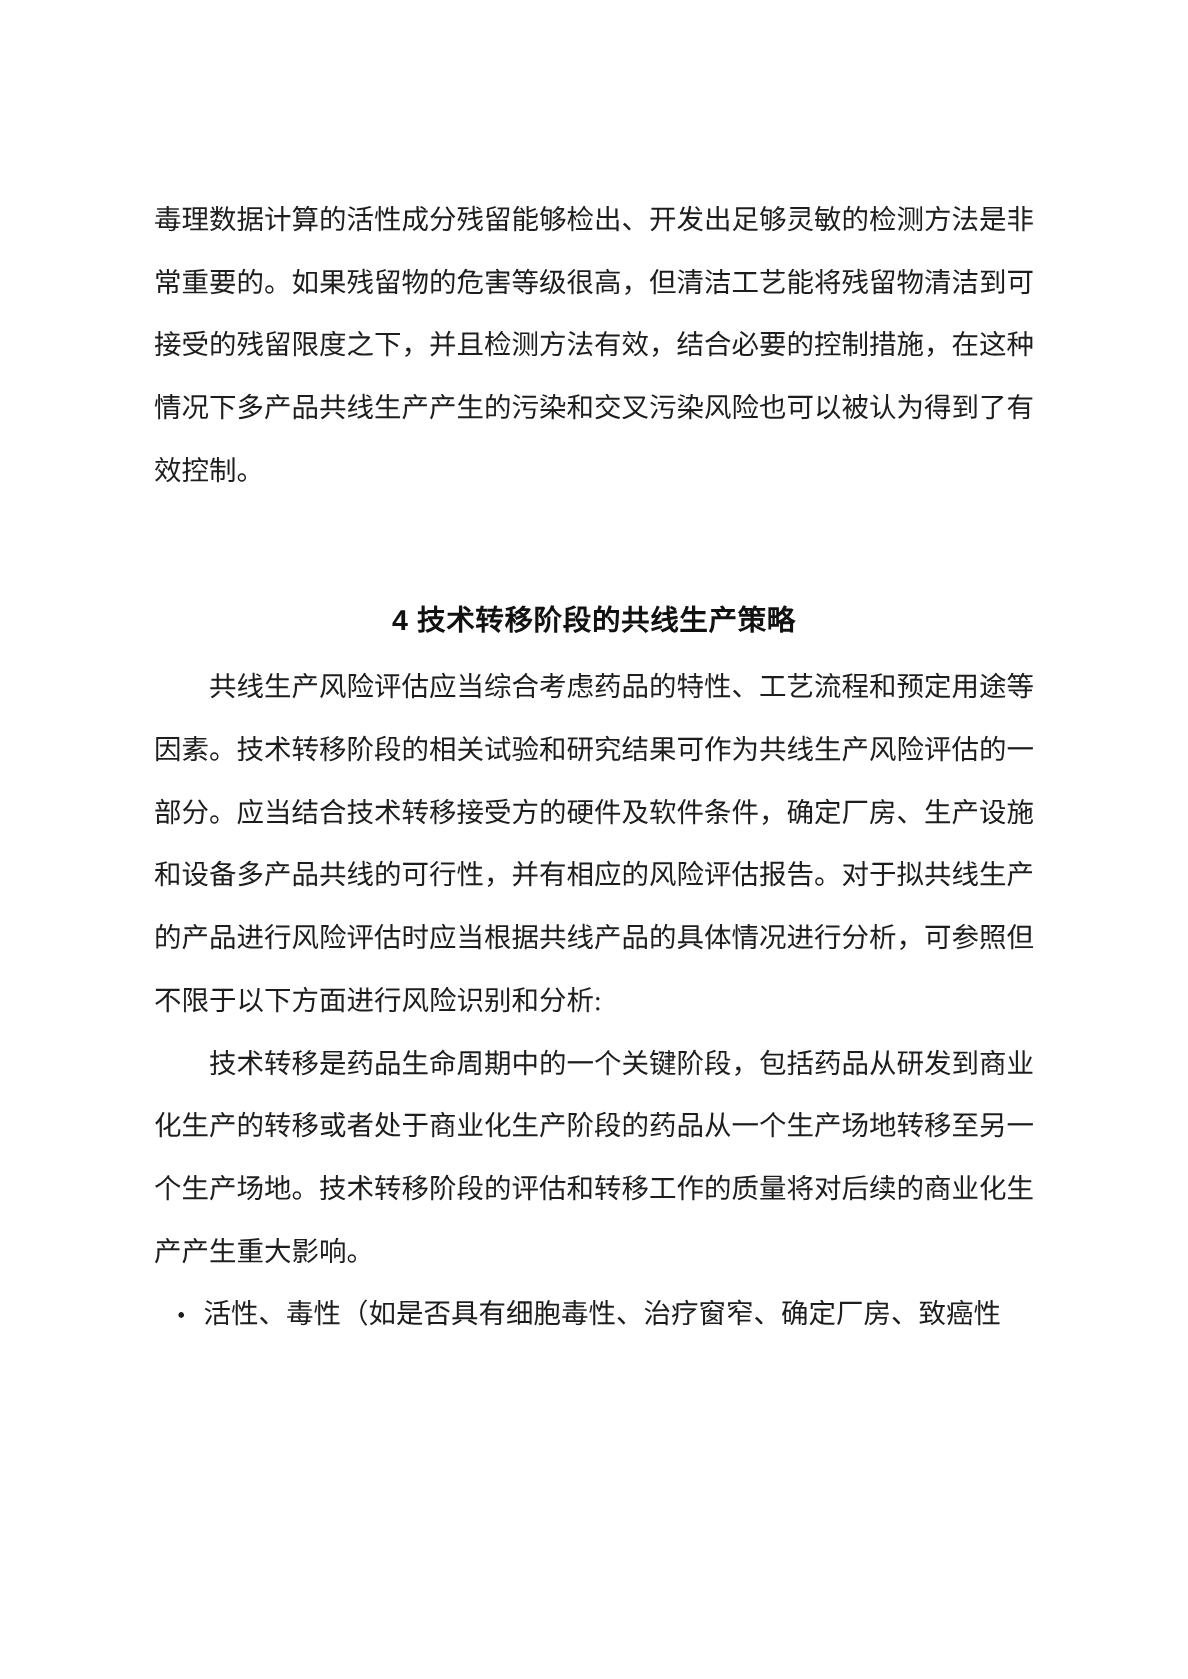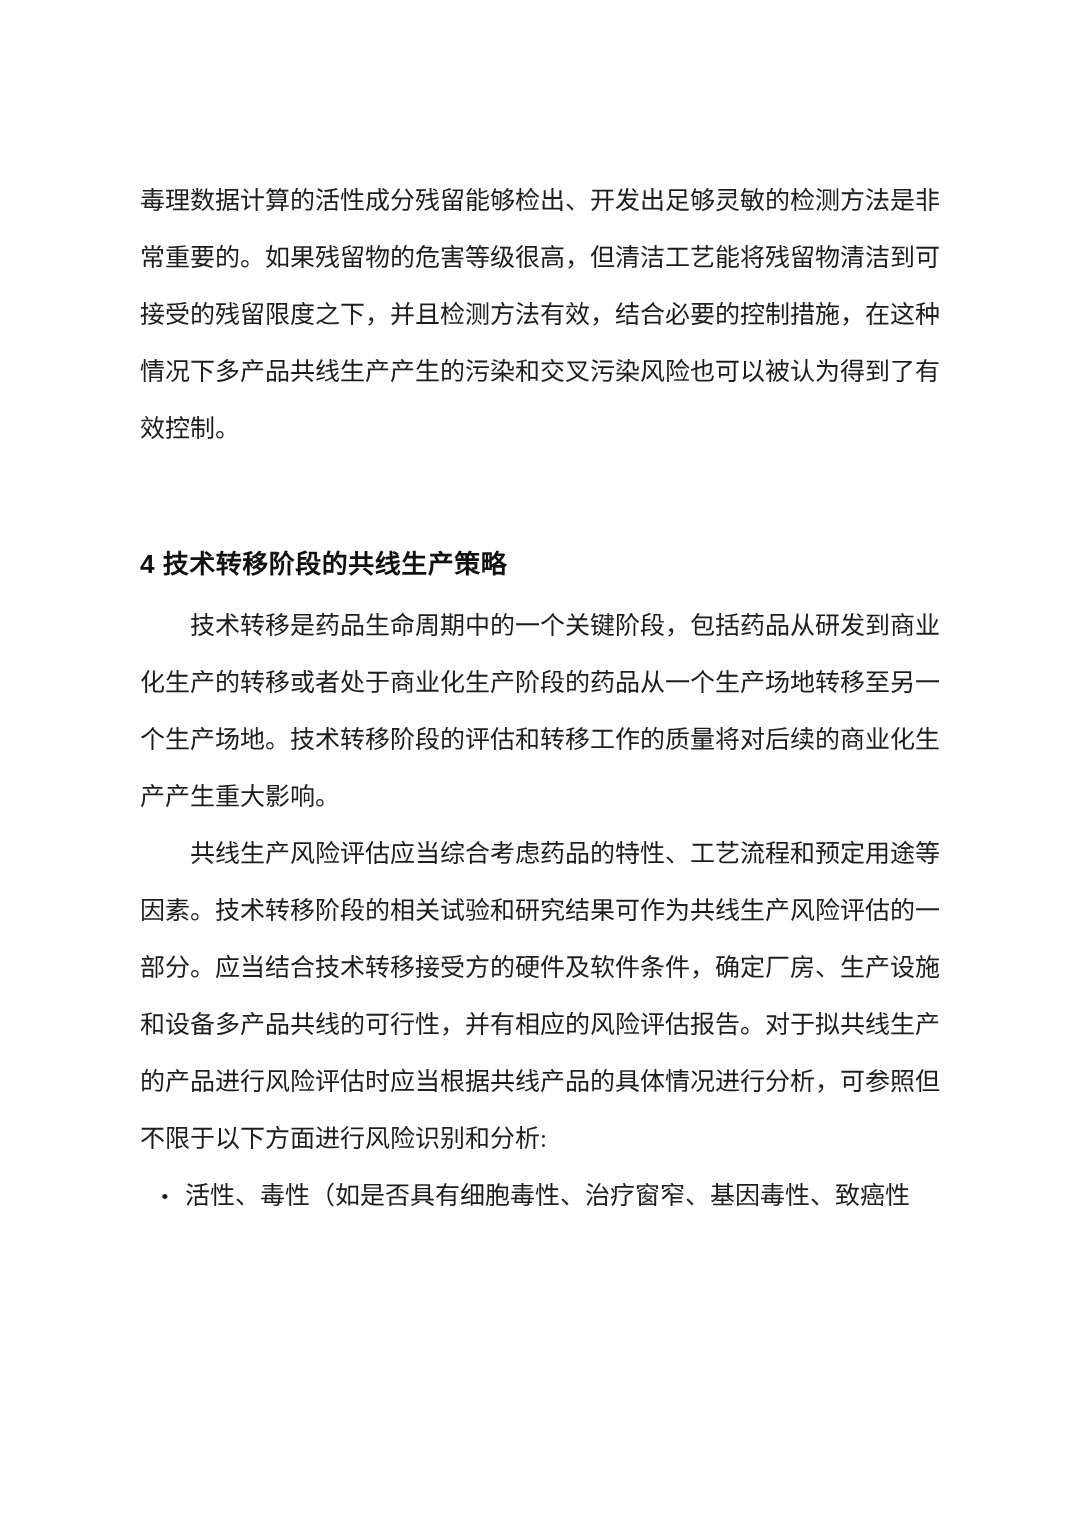--- a/index.html
+++ b/index.html
@@ -33,20 +33,21 @@
   .para.indent {
     text-indent: 2em;
   }
   .para.item-indent {
     text-indent: 1.5em;
   }
   .heading {
     margin: 79px 0 4px 0;
     font-size: 26px;
     font-weight: bold;
+    text-align: center;
     text-indent: 0;
     letter-spacing: 0.5px;
     color: #111111;
     font-family: "Liberation Sans", "DejaVu Sans", sans-serif;
   }
   .bullet-line {
     margin: 0;
     padding-left: 21px;
     word-break: break-all;
   }
@@ -71,28 +72,28 @@
 </head>
 <body>
 
 <div class="page">
   <div class="content">
 
     <p class="para">毒理数据计算的活性成分残留能够检出、开发出足够灵敏的检测方法是非常重要的。如果残留物的危害等级很高，但清洁工艺能将残留物清洁到可接受的残留限度之下，并且检测方法有效，结合必要的控制措施，在这种情况下多产品共线生产产生的污染和交叉污染风险也可以被认为得到了有效控制。</p>
 
     <h2 class="heading">4 技术转移阶段的共线生产策略</h2>
 
+    <p class="para indent">共线生产风险评估应当综合考虑药品的特性、工艺流程和预定用途等因素。技术转移阶段的相关试验和研究结果可作为共线生产风险评估的一部分。应当结合技术转移接受方的硬件及软件条件，确定厂房、生产设施和设备多产品共线的可行性，并有相应的风险评估报告。对于拟共线生产的产品进行风险评估时应当根据共线产品的具体情况进行分析，可参照但不限于以下方面进行风险识别和分析:</p>
+
     <p class="para indent">技术转移是药品生命周期中的一个关键阶段，包括药品从研发到商业化生产的转移或者处于商业化生产阶段的药品从一个生产场地转移至另一个生产场地。技术转移阶段的评估和转移工作的质量将对后续的商业化生产产生重大影响。</p>
-
-    <p class="para indent">共线生产风险评估应当综合考虑药品的特性、工艺流程和预定用途等因素。技术转移阶段的相关试验和研究结果可作为共线生产风险评估的一部分。应当结合技术转移接受方的硬件及软件条件，确定厂房、生产设施和设备多产品共线的可行性，并有相应的风险评估报告。对于拟共线生产的产品进行风险评估时应当根据共线产品的具体情况进行分析，可参照但不限于以下方面进行风险识别和分析:</p>
 
 
 
     <p class="bullet-line">
-      <span class="bullet-marker">•</span><span>活性、毒性（如是否具有细胞毒性、治疗窗窄、基因毒性、致癌性</span>
+      <span class="bullet-marker">•</span><span>活性、毒性（如是否具有细胞毒性、治疗窗窄、确定厂房、致癌性</span>
     </p>
 
   </div>
 
   <div class="page-number">
     <span>—</span><span>11</span><span>—</span>
   </div>
 </div>
 
 </body></html>

